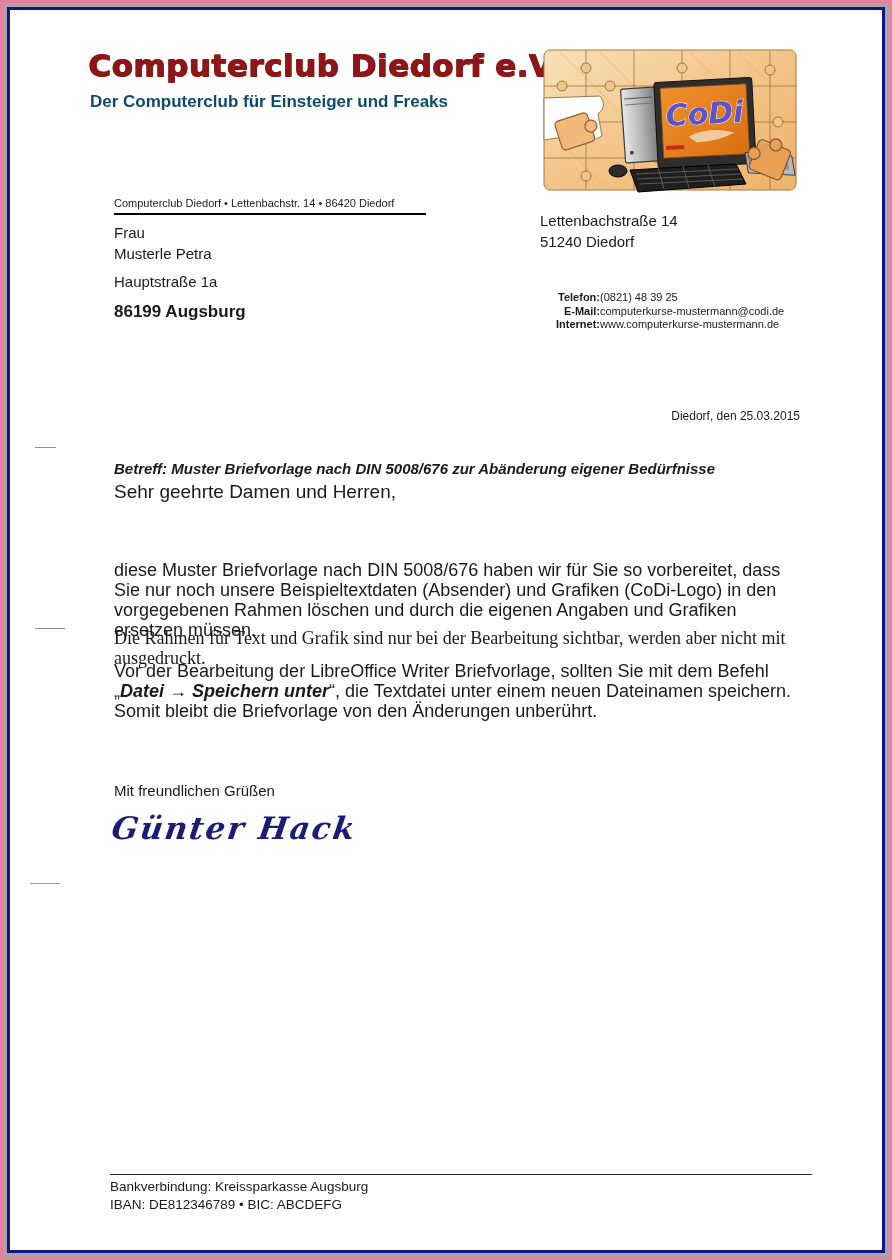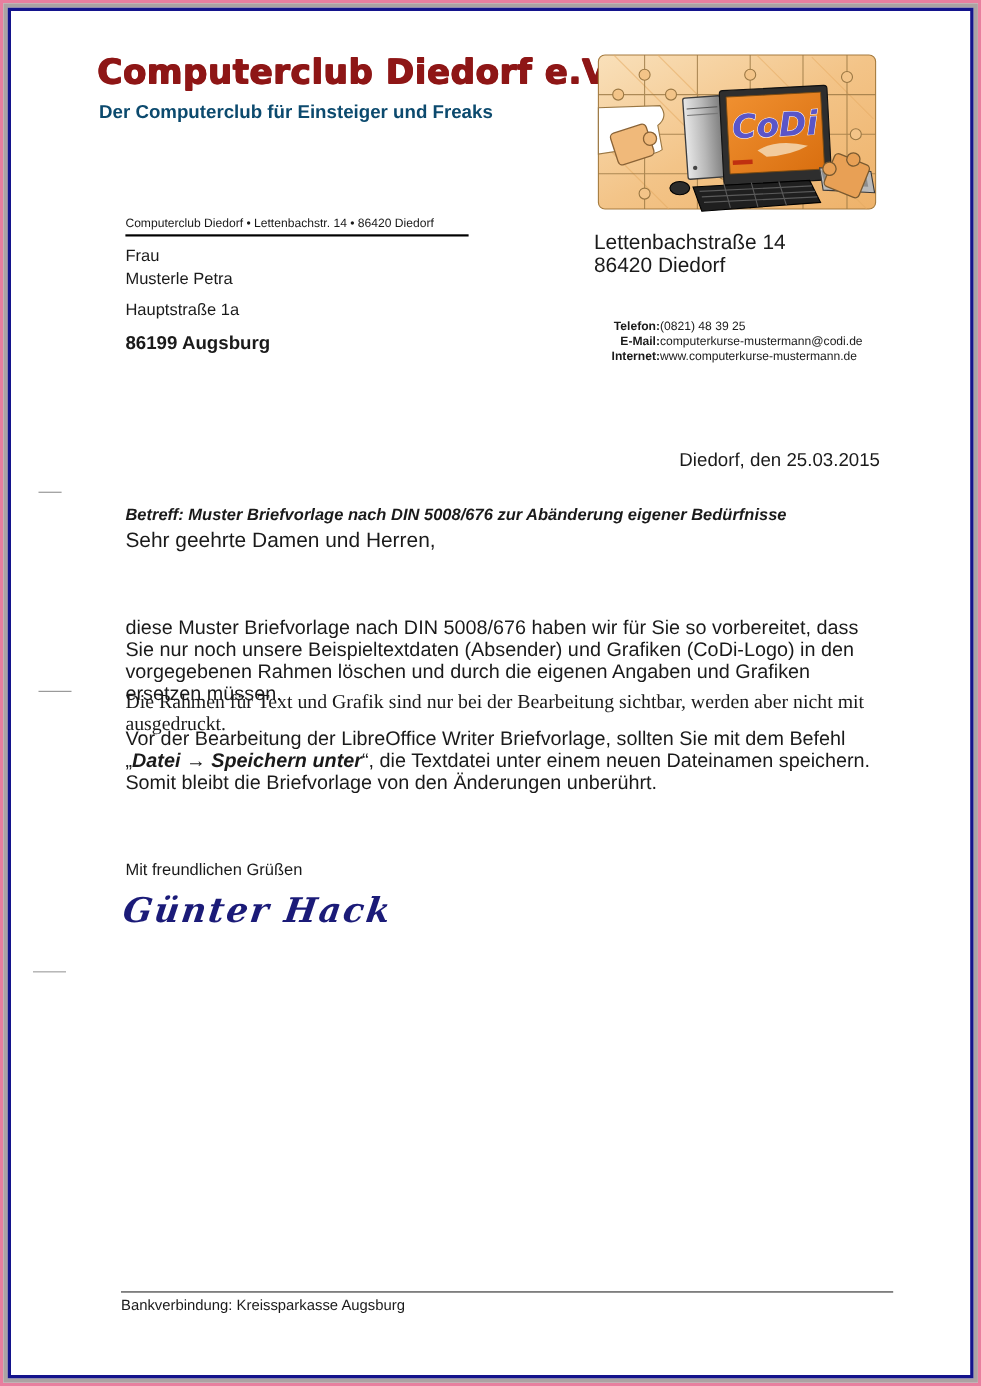--- a/index.html
+++ b/index.html
@@ -28,28 +28,28 @@
   .logo-box{left:538px;top:40px;width:264px;height:160px;}
 
   .sender-line{
     left:114px;top:197px;width:312px;font-size:11px;font-weight:normal;
     border-bottom:2px solid #000;padding-bottom:4px;white-space:nowrap;
   }
   .addr{left:114px;top:222px;font-size:15px;line-height:21px;}
   .addr-street{left:114px;top:273px;font-size:15px;}
   .addr-city{left:114px;top:302px;font-size:17px;font-weight:bold;}
 
-  .sender-street{left:540px;top:210px;font-size:19px;line-height:21px;}
+  .sender-street{left:540px;top:210px;font-size:15px;line-height:21px;}
 
   .contact{left:540px;top:291px;font-size:11px;line-height:13.5px;text-align:right;}
   .contact-row{display:flex;}
   .contact-label{width:60px;font-weight:bold;}
   .contact-value{white-space:nowrap;}
 
-  .date-line{left:500px;top:409px;width:300px;text-align:right;font-size:17px;}
+  .date-line{left:500px;top:409px;width:300px;text-align:right;font-size:12px;}
 
   .subject{left:114px;top:460px;width:700px;font-size:15px;font-weight:bold;font-style:italic;}
 
   .salutation{left:114px;top:481px;font-size:19px;}
 
   .para{left:114px;width:692px;font-size:18px;line-height:20px;}
   .p1{top:560px;}
   .p2{top:628px;font-family:Liberation Serif, serif;}
   .p3{top:661px;}
   .p3 b{font-style:italic;}
@@ -188,21 +188,21 @@
 
 <div class="abs addr">
   <div>Frau</div>
   <div>Musterle Petra</div>
 </div>
 <div class="abs addr-street">Hauptstraße 1a</div>
 <div class="abs addr-city">86199 Augsburg</div>
 
 <div class="abs sender-street">
   <div>Lettenbachstraße 14</div>
-  <div>86420 Diedorf</div>
+  <div>51240 Diedorf</div>
 </div>
 
 <div class="abs contact">
   <div class="contact-row">
     <span class="contact-label">Telefon:</span>
     <span class="contact-value">(0821) 48 39 25</span>
   </div>
   <div class="contact-row">
     <span class="contact-label">E-Mail:</span>
     <span class="contact-value">computerkurse-mustermann@codi.de</span>
@@ -226,13 +226,14 @@
 <div class="abs para p1">diese Muster Briefvorlage nach DIN 5008/676 haben wir für Sie so vorbereitet, dass Sie nur noch unsere Beispieltextdaten (Absender) und Grafiken (CoDi-Logo) in den vorgegebenen Rahmen löschen und durch die eigenen Angaben und Grafiken ersetzen müssen.</div>
 <div class="abs para p2">Die Rahmen für Text und Grafik sind nur bei der Bearbeitung sichtbar, werden aber nicht mit ausgedruckt.</div>
 <div class="abs para p3"><span>Vor der Bearbeitung der LibreOffice Writer Briefvorlage, sollten Sie mit dem Befehl „</span><b>Datei → Speichern unter</b><span>“, die Textdatei unter einem neuen Dateinamen speichern. Somit bleibt die Briefvorlage von den Änderungen unberührt.</span></div>
 
 <div class="abs closing">Mit freundlichen Grüßen</div>
 <div class="abs signature">Günter Hack</div>
 
 <div class="abs footer-rule"></div>
 <div class="abs footer">
   <div>Bankverbindung:  Kreissparkasse Augsburg</div>
+  <div>IBAN:  DE812346789   •   BIC:  ABCDEFG</div>
 </div>
 
 </body></html>

